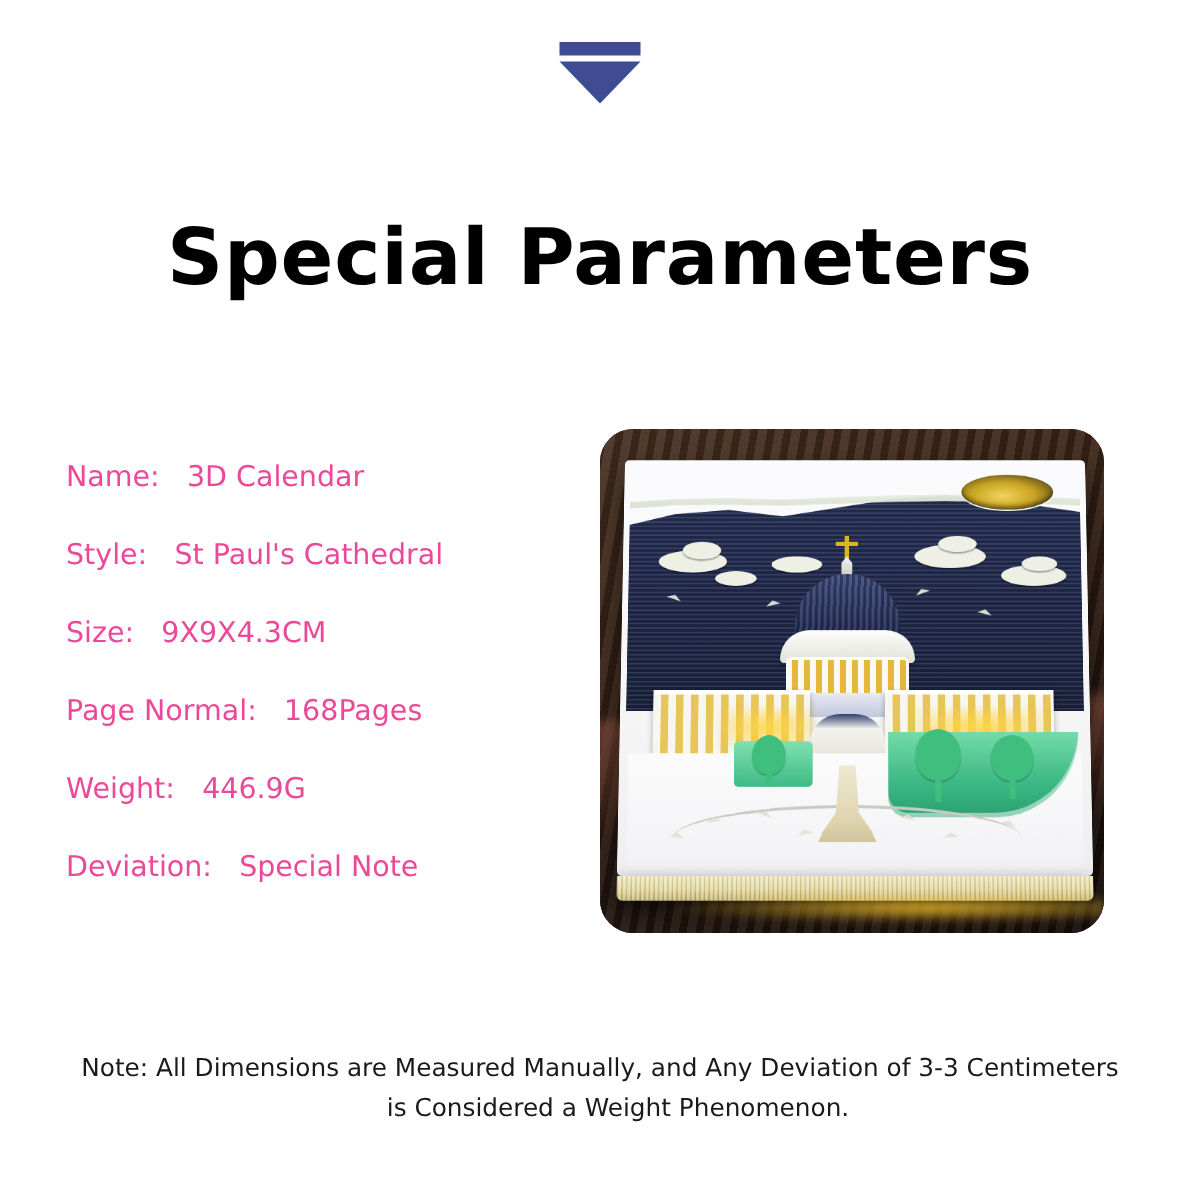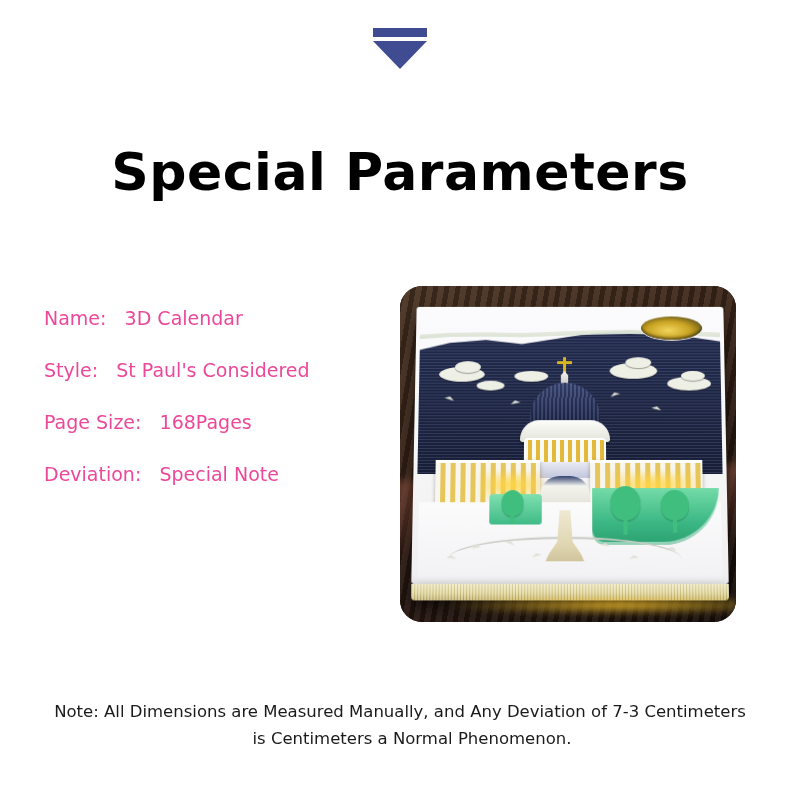--- a/index.html
+++ b/index.html
@@ -387,26 +387,36 @@
 
 <div id="spec-list">
   <div class="spec-row">
     <span class="spec-label">Name:</span>
     <span>&nbsp;</span>
     <span class="spec-value">3D Calendar</span>
   </div>
   <div class="spec-row">
     <span class="spec-label">Style:</span>
     <span>&nbsp;</span>
-    <span class="spec-value">St Paul's Considered</span>
-  </div>
-  <div class="spec-row">
-    <span class="spec-label">Page Size:</span>
+    <span class="spec-value">St Paul's Cathedral</span>
+  </div>
+  <div class="spec-row">
+    <span class="spec-label">Size:</span>
+    <span>&nbsp;</span>
+    <span class="spec-value">9X9X4.3CM</span>
+  </div>
+  <div class="spec-row">
+    <span class="spec-label">Page Normal:</span>
     <span>&nbsp;</span>
     <span class="spec-value">168Pages</span>
+  </div>
+  <div class="spec-row">
+    <span class="spec-label">Weight:</span>
+    <span>&nbsp;</span>
+    <span class="spec-value">446.9G</span>
   </div>
   <div class="spec-row">
     <span class="spec-label">Deviation:</span>
     <span>&nbsp;</span>
     <span class="spec-value">Special Note</span>
   </div>
 </div>
 
 <div id="product-photo">
   <div class="wood"></div>
@@ -468,15 +478,15 @@
       <div class="bird" style="left:214px; top:250px; border-bottom-color:#dfe0d6; transform:rotate(-6deg);"></div>
       <div class="bird" style="left:252px; top:242px; border-bottom-color:#dfe0d6; transform:rotate(16deg);"></div>
     </div>
 
     <div class="pad-edge-front"></div>
     <div class="glow-bottom"></div>
   </div>
 </div>
 
 <div id="note">
-  <span class="note-line note-line-1">Note: All Dimensions are Measured Manually, and Any Deviation of 7-3 Centimeters</span>
-  <span class="note-line note-line-2">is Centimeters a Normal Phenomenon.</span>
+  <span class="note-line note-line-1">Note: All Dimensions are Measured Manually, and Any Deviation of 3-3 Centimeters</span>
+  <span class="note-line note-line-2">is Considered a Weight Phenomenon.</span>
 </div>
 
 </body></html>

